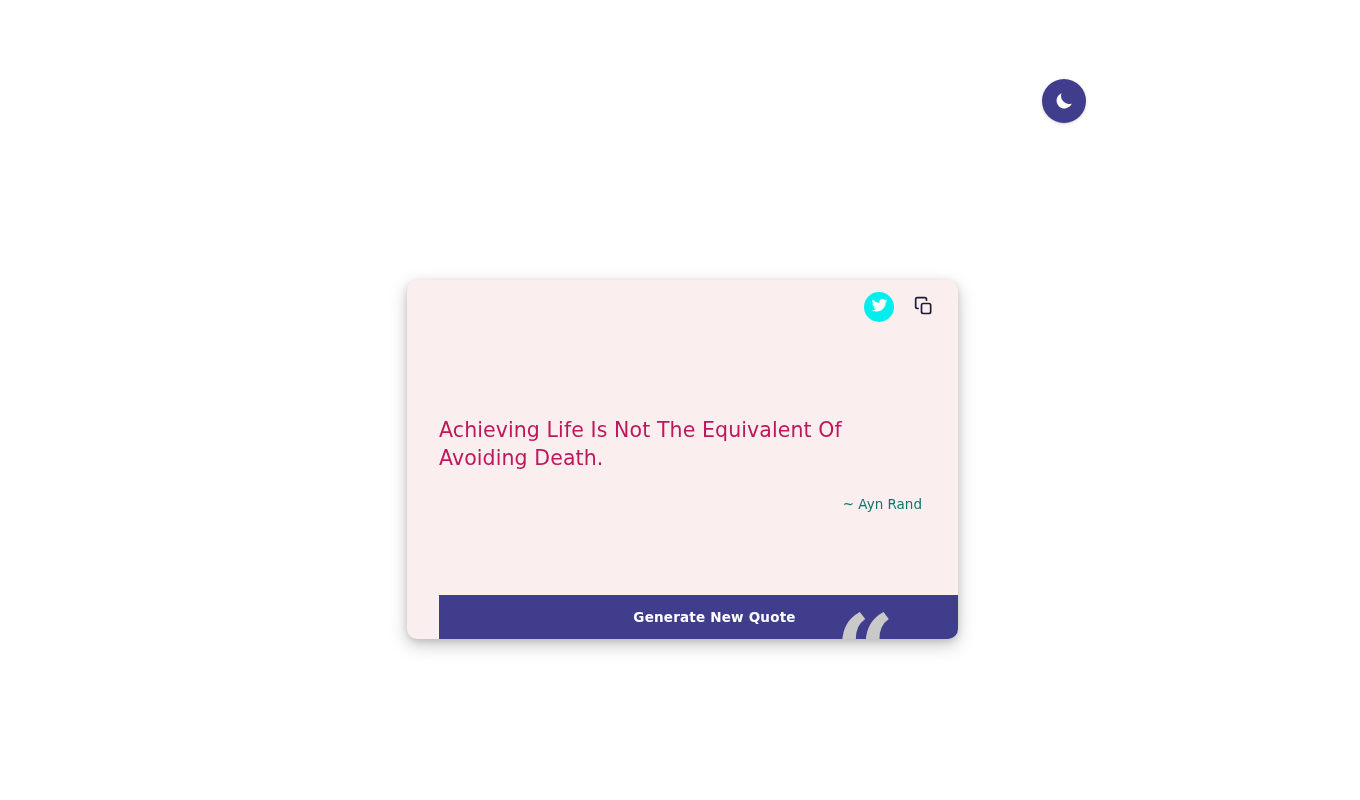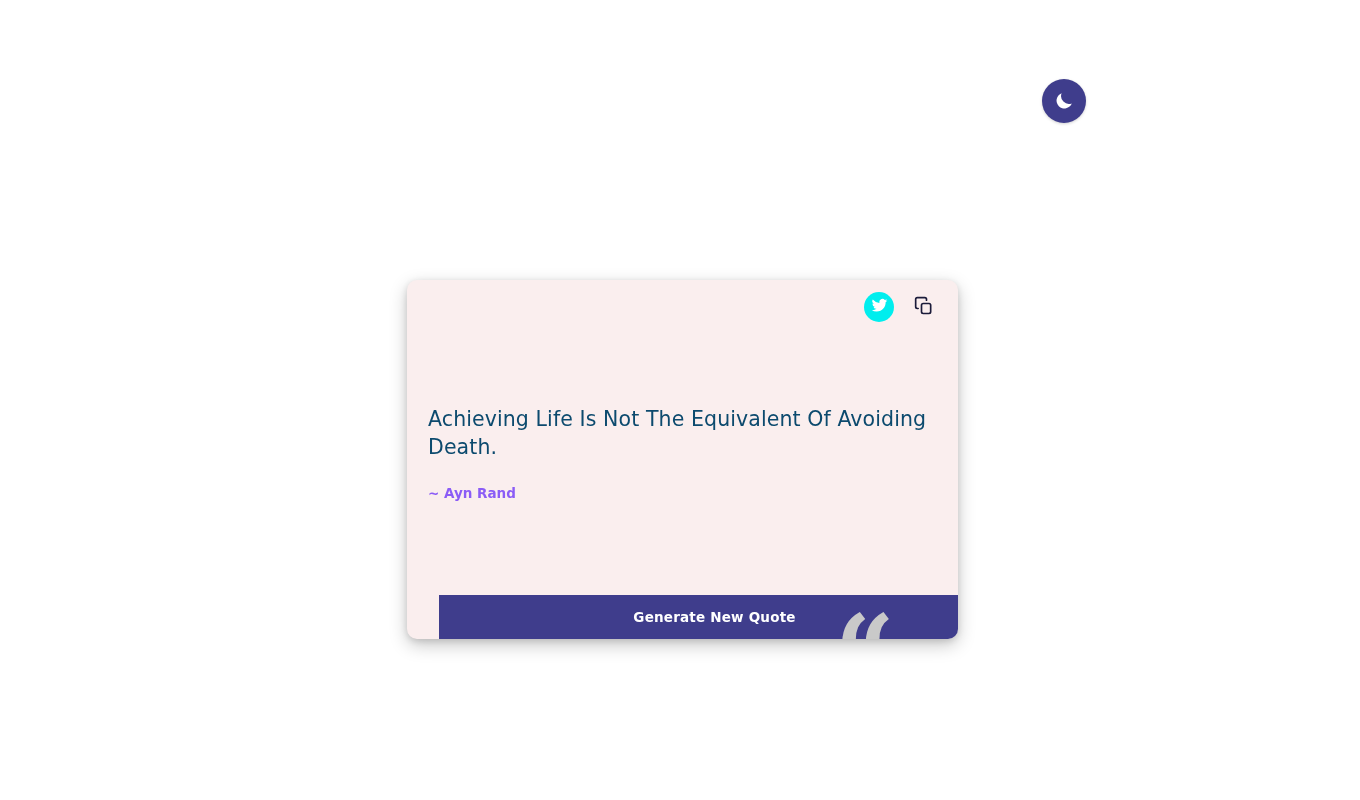--- a/index.html
+++ b/index.html
@@ -106,33 +106,34 @@
     position: absolute;
     left: 21px;
     top: 125px;
     width: 505px;
   }
 
   .quote-text {
     font-family: "DejaVu Sans", "Liberation Sans", sans-serif;
     font-size: 20.5px;
     line-height: 28px;
-    color: #0c4a6e;
+    color: #be185d;
     letter-spacing: 0.1px;
-    margin: 0;
+    margin: 11px;
     font-weight: 400;
   }
 
   .quote-author {
     margin-top: 24px;
+    text-align: right;
     padding-right: 11px;
     font-family: "DejaVu Sans", "Liberation Sans", sans-serif;
     font-size: 13.5px;
-    color: #8b5cf6;
-    font-weight: 700;
+    color: #0f766e;
+    font-weight: 400;
   }
 
   
   .generate-btn {
     flex: 0 0 auto;
     height: 44px;
     background: #3f3d8c;
     color: #ffffff;
     border: none;
     font-family: "DejaVu Sans", "Liberation Sans", sans-serif;

